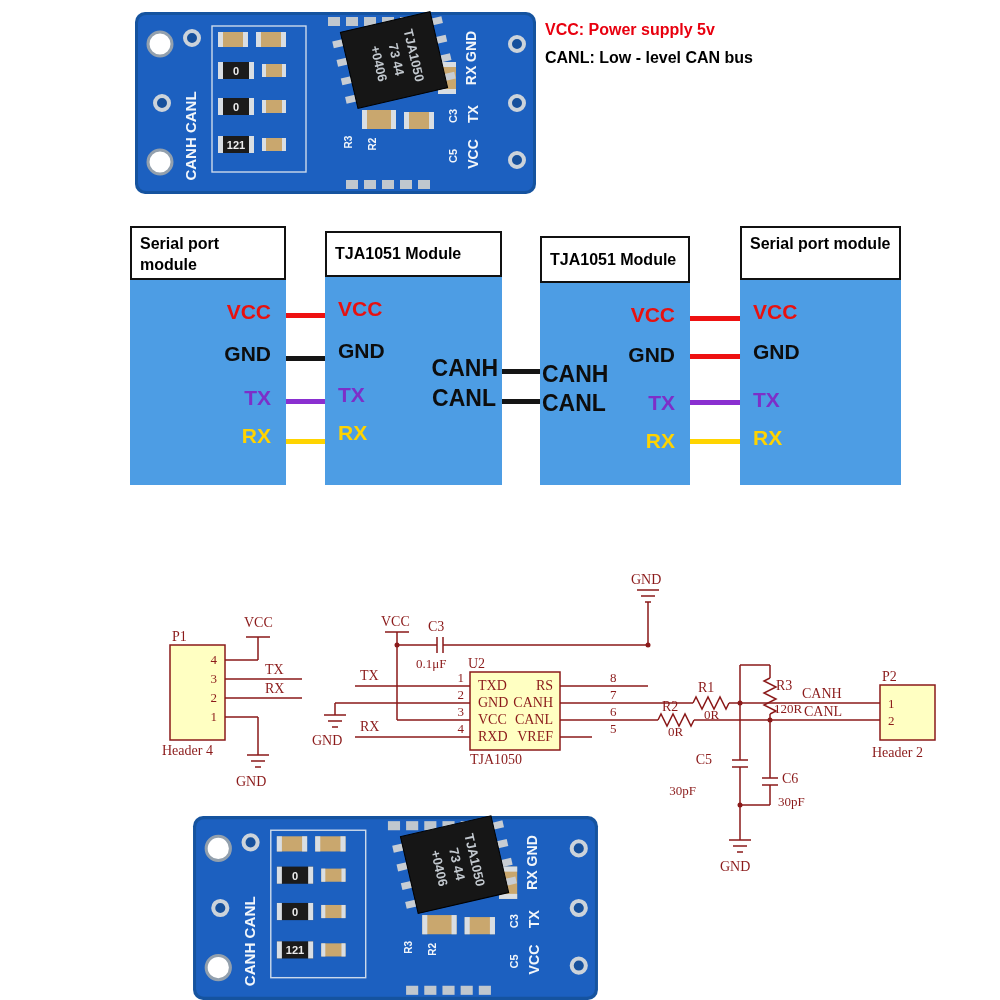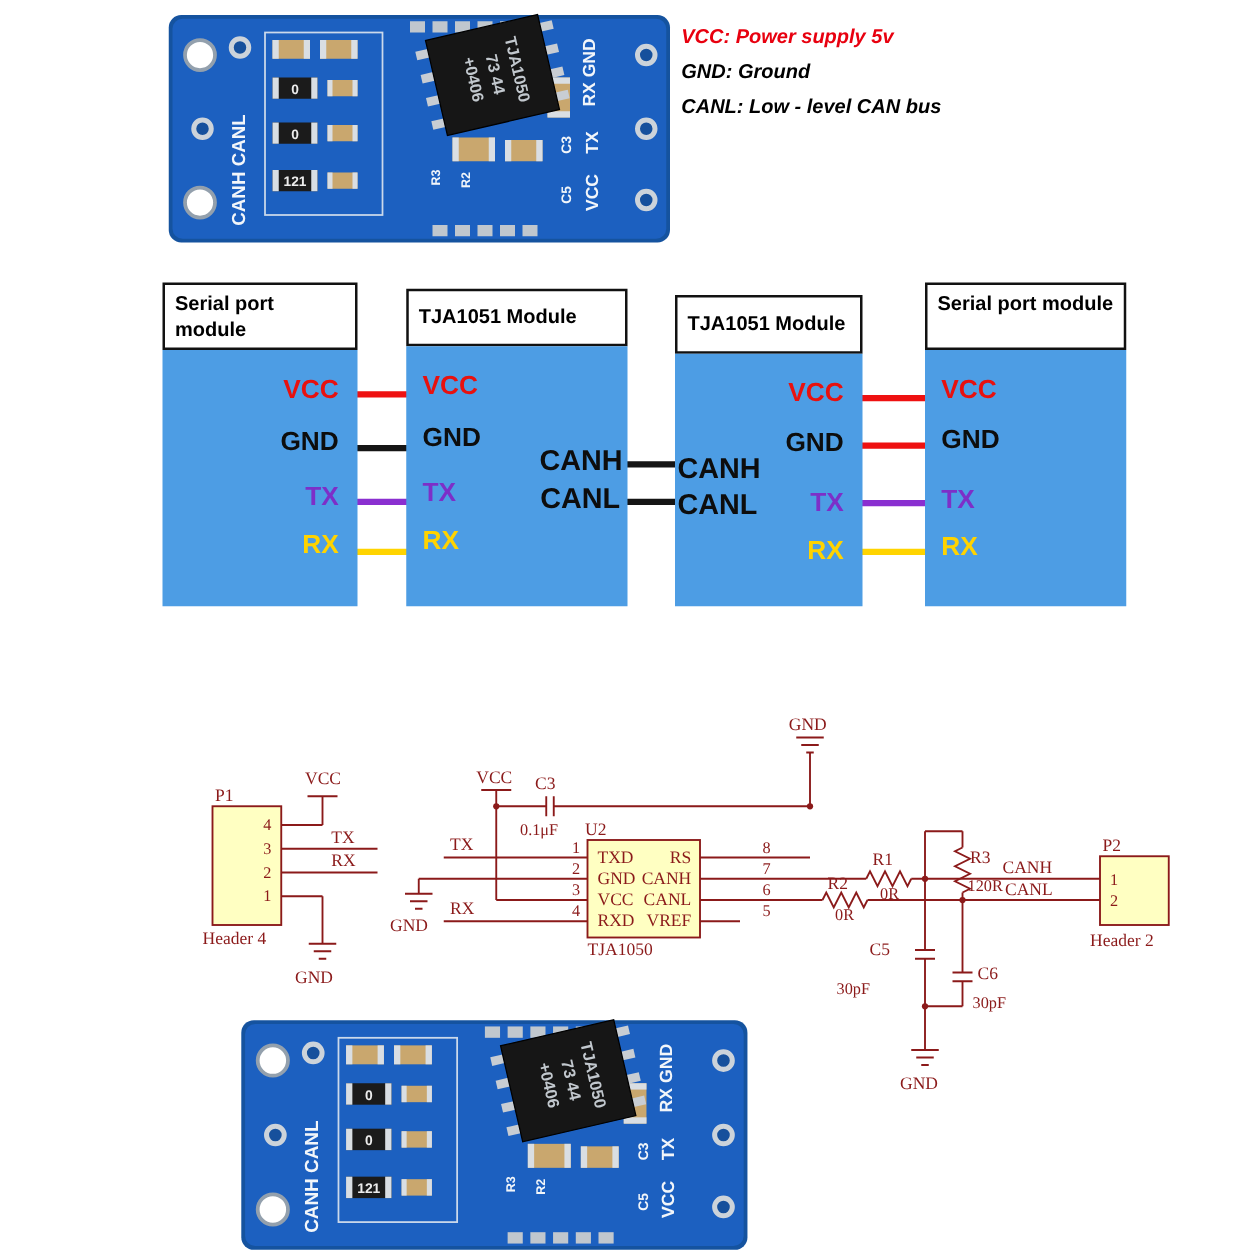--- a/index.html
+++ b/index.html
@@ -2,21 +2,21 @@
 <html><head>
 <meta charset="utf-8">
 <style>
   * { margin:0; padding:0; box-sizing:border-box; }
   html,body { background:#ffffff; }
   body { width:1000px; height:1000px; font-family:"Liberation Sans",sans-serif; position:relative; overflow:hidden; }
   .stage { position:absolute; left:0; top:0; width:1000px; height:1000px; background:#fff; overflow:hidden; }
 
   
   .legend { position:absolute; left:545px; top:16px; }
-  .legend-line { font-weight:bold; font-size:16px; line-height:28px; white-space:nowrap;font-style:italic; }
+  .legend-line { font-weight:bold; font-size:16px; line-height:28px; white-space:nowrap; }
 
   
   .module { position:absolute; }
   .module-label { background:#ffffff; border:2px solid #111; font-weight:bold; font-size:16px; color:#000; padding:5px 8px; line-height:21px; }
   .module-body { background:#4d9de4; position:relative; width:100%; }
   .pin { position:absolute; font-weight:bold; font-size:21px; line-height:24px; }
   .pin-left { left:13px; } .pin-right { right:15px; }
   .pin-vcc { color:#e8110f; } .pin-gnd { color:#0d0d0d; } .pin-tx { color:#7d2fc8; } .pin-rx { color:#ffd300; }
   .bus-label { position:absolute; font-weight:bold; font-size:23px; color:#0d0d0d; line-height:26px; }
   .wire { position:absolute; height:5px; }
@@ -134,21 +134,20 @@
         <text transform="translate(325,108) rotate(-90)" text-anchor="middle" font-size="11">C3</text>
         <text transform="translate(325,148) rotate(-90)" text-anchor="middle" font-size="11">C5</text>
         <text transform="translate(220,134) rotate(-90)" text-anchor="middle" font-size="10">R3</text>
         <text transform="translate(244,136) rotate(-90)" text-anchor="middle" font-size="10">R2</text>
       </g>
     </g>
   </svg>
 
   <div class="legend">
     <div class="legend-line" style="color:#e8000f"><span>VCC:</span> <span>Power supply 5v</span></div>
-    <div class="legend-line" style="color:#000000"><span>GND:</span> <span>Ground</span></div>
     <div class="legend-line" style="color:#000000"><span>CANL:</span> <span>Low - level CAN bus</span></div>
   </div>
 
   <div class="wire wire-red" style="left:284px;top:313px;width:42px"></div>
   <div class="wire wire-black" style="left:284px;top:356px;width:42px"></div>
   <div class="wire wire-purple" style="left:284px;top:399px;width:42px"></div>
   <div class="wire wire-yellow" style="left:284px;top:439px;width:42px"></div>
   <div class="wire wire-black" style="left:498px;top:369px;width:44px"></div>
   <div class="wire wire-black" style="left:498px;top:399px;width:44px"></div>
   <div class="wire wire-red" style="left:688px;top:316px;width:54px"></div>

